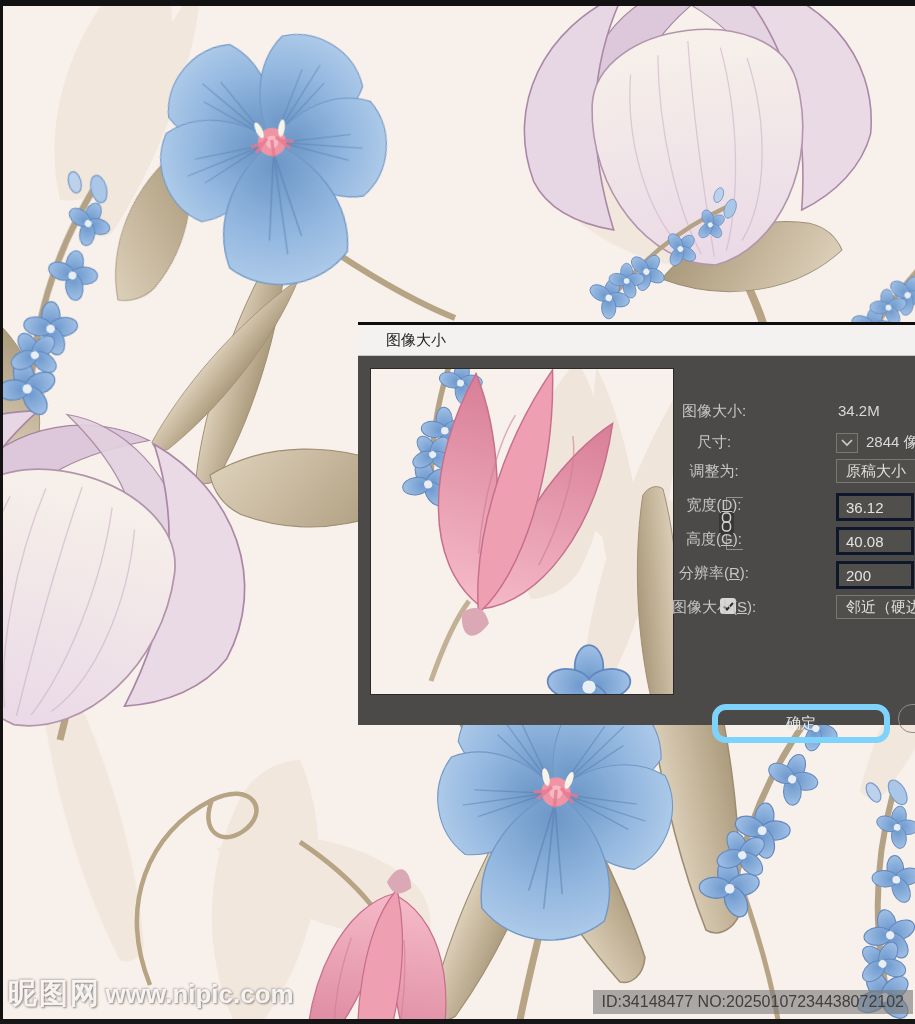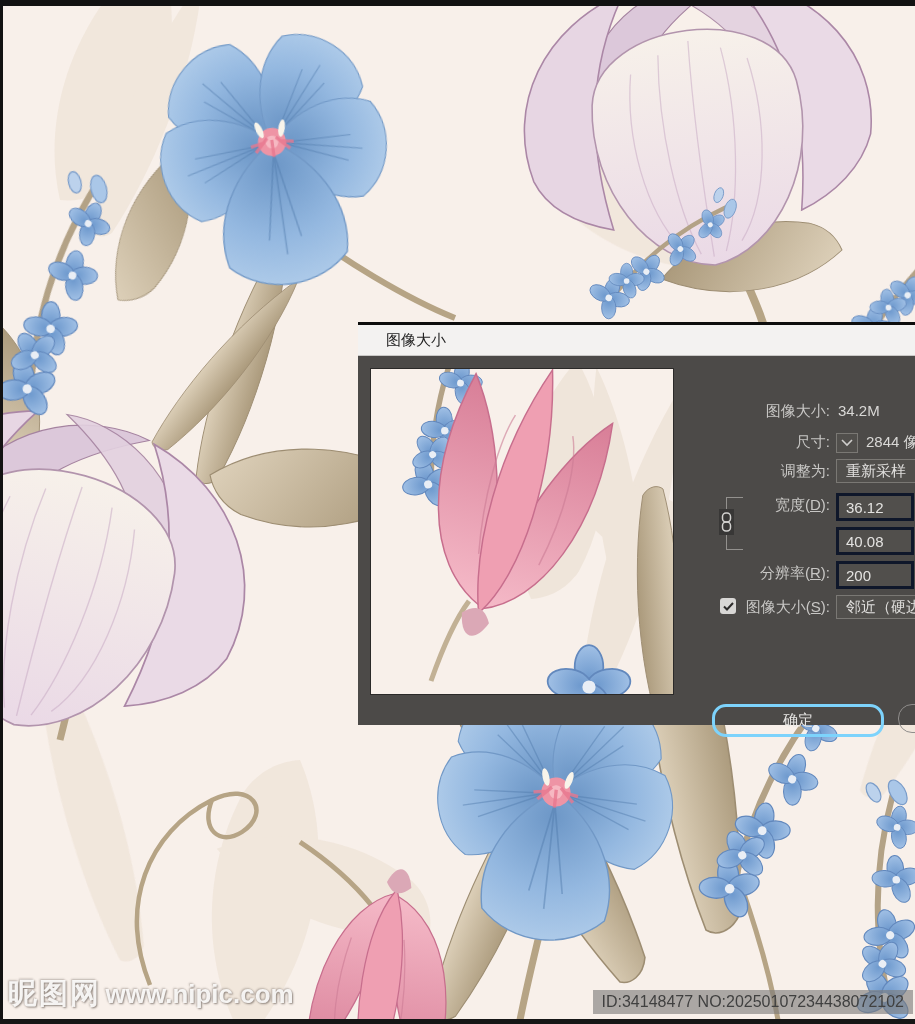--- a/index.html
+++ b/index.html
@@ -13,41 +13,41 @@
   
   .dialog{position:absolute;left:358px;top:322px;width:610px;height:400px;z-index:10;
           border-top:3px solid #0d0d0d;}
   .dlg-titlebar{position:absolute;left:0;top:0;width:100%;height:30px;background:#f3f2f1;
           border-bottom:1px solid #c9c8c6;display:flex;align-items:center;}
   .dlg-title{color:#222;font-size:15px;margin-left:28px;}
   .dlg-body{position:absolute;left:0;top:31px;width:100%;height:369px;background:#4c4a48;}
   .preview{position:absolute;left:12px;top:12px;width:302px;height:325px;border:1px solid #2b2a29;
           background:#f8f0ea;overflow:hidden;}
   .row{position:absolute;left:0;width:100%;height:26px;}
-  .rlabel{position:absolute;left:240px;width:232px;text-align:right;color:#c8c7c5;font-size:15px;line-height:26px;}
+  .rlabel{position:absolute;left:240px;width:232px;text-align:center;color:#c8c7c5;font-size:15px;line-height:26px;}
   .rlabel .u{text-decoration:underline;}
   .rval{position:absolute;left:480px;color:#d9d8d6;font-size:15px;line-height:26px;white-space:nowrap;}
   .ps-input{position:absolute;left:478px;top:1px;width:58px;height:20px;background:#514f4c;
           border:3px solid #0f172a;color:#e4e3e1;font-size:15px;padding:1px 7px;
           font-family:"Liberation Sans","DejaVu Sans",sans-serif;}
   .ps-dropdown{position:absolute;left:478px;top:1px;width:150px;height:22px;background:#514f4c;
           border:1px solid #7a7874;color:#e0dfdd;font-size:15px;line-height:22px;padding-left:9px;
           white-space:nowrap;overflow:hidden;}
   .chev-box{position:absolute;left:478px;top:4px;width:20px;height:18px;background:#514f4c;
           border:1px solid #7a7874;display:flex;align-items:center;justify-content:center;}
   .dim-val{left:508px;}
   .checkbox{position:absolute;left:362px;top:4px;width:16px;height:16px;background:#d8d7d5;
           border-radius:3px;display:flex;align-items:center;justify-content:center;}
   .link-col{position:absolute;left:368px;top:141px;width:16px;height:51px;
           border-left:1px solid #93918e;border-top:1px solid #93918e;border-bottom:1px solid #93918e;}
   .link-box{position:absolute;left:361px;top:153px;width:15px;height:26px;background:#383736;
           display:flex;align-items:center;justify-content:center;}
   .pill{position:absolute;top:348px;height:27px;border-radius:14px;background:transparent;
           color:#e8e7e5;font-size:15px;display:flex;align-items:center;justify-content:center;}
-  .pill.ok{left:354px;width:166px;border:3px solid #7dd3fc;}
+  .pill.ok{left:354px;width:166px;border:6px solid #7dd3fc;}
   .pill.cancel{left:540px;width:150px;border:1px solid #8f8d8b;color:#bdbcba;}
 
   
   .watermark{position:absolute;left:8px;top:974px;z-index:9;white-space:nowrap;opacity:.92;
           color:rgba(253,253,253,.92);
           text-shadow:1px 1px 2px rgba(115,105,98,.85),-1px -1px 2px rgba(115,105,98,.45);}
   .wm-name{font-size:29px;font-weight:bold;letter-spacing:2px;}
   .wm-url{font-size:26px;font-weight:bold;}
   .id-badge{position:absolute;right:2px;top:990px;z-index:9;background:rgba(125,123,121,.62);
           color:#404040;font-size:16px;line-height:24px;height:24px;padding:0 9px;white-space:nowrap;text-align:right;}
@@ -227,38 +227,39 @@
           <svg width="12" height="8" viewBox="0 0 12 8">
             <polyline points="1,1 6,6 11,1" fill="none" stroke="#cfcecc" stroke-width="1.6"></polyline>
           </svg>
         </span>
         <span class="rval dim-val">2844 像素</span>
       </div>
 
       <div class="row" style="top:102px">
         <span class="rlabel">调整为:</span>
         <div class="ps-dropdown">
-          <span>重新采样</span>
+          <span>原稿大小</span>
         </div>
       </div>
 
       <div class="link-col"></div>
       <div class="link-box">
         <svg width="11" height="20" viewBox="0 0 11 20">
           <rect x="1.5" y="1" width="8" height="9" rx="3.5" fill="none" stroke="#d2d1cf" stroke-width="1.5"></rect>
           <rect x="1.5" y="10" width="8" height="9" rx="3.5" fill="none" stroke="#d2d1cf" stroke-width="1.5"></rect>
         </svg>
       </div>
 
       <div class="row" style="top:136px">
         <span class="rlabel"><span>宽度(</span><span class="u">D</span><span>):</span></span>
         <input class="ps-input" value="36.12" style="">
       </div>
 
       <div class="row" style="top:170px">
+        <span class="rlabel"><span>高度(</span><span class="u">G</span><span>):</span></span>
         <input class="ps-input" value="40.08" style="">
       </div>
 
       <div class="row" style="top:204px">
         <span class="rlabel"><span>分辨率(</span><span class="u">R</span><span>):</span></span>
         <input class="ps-input" value="200" style="">
       </div>
 
       <div class="row" style="top:238px">
         <span class="checkbox">

